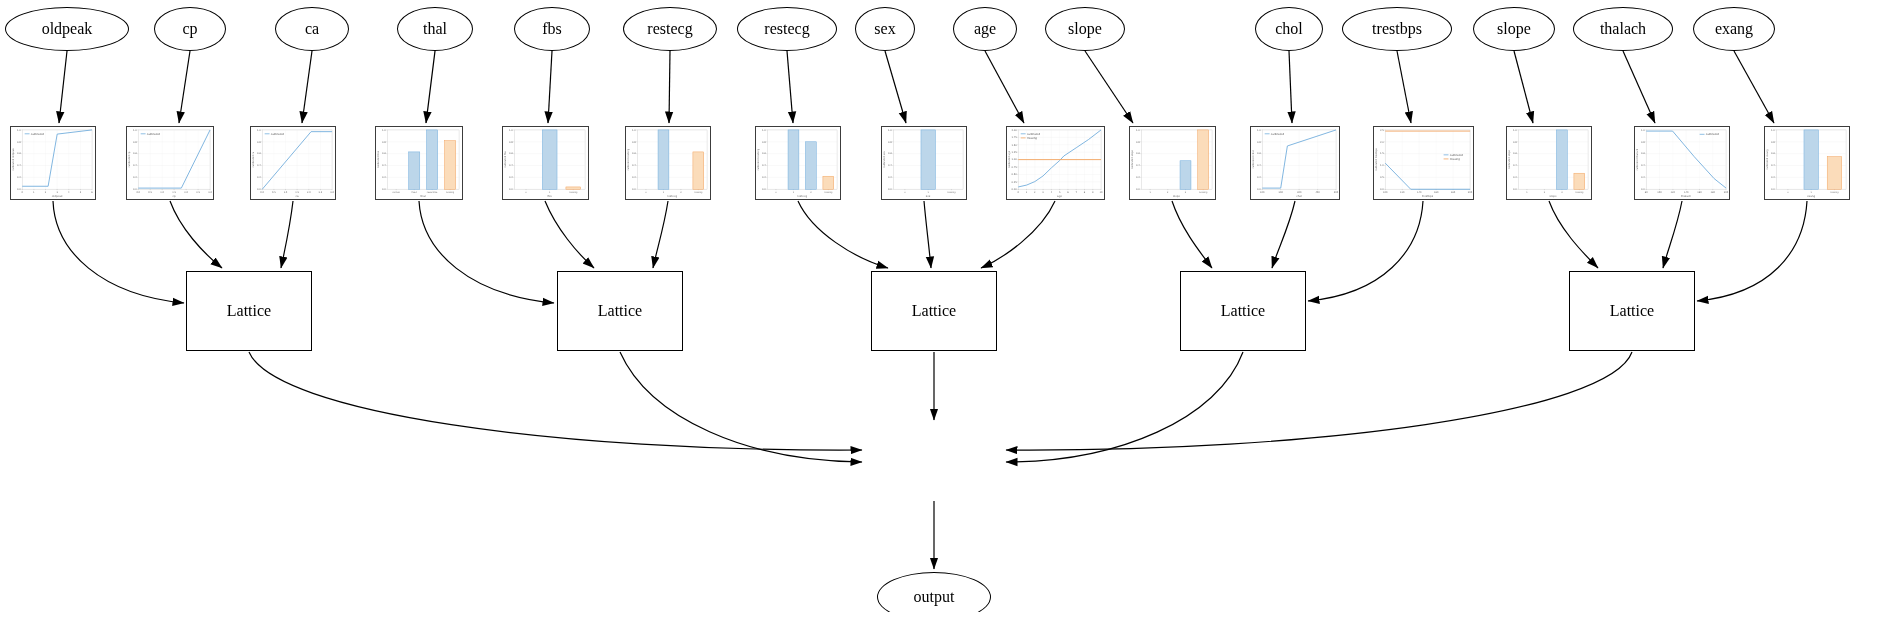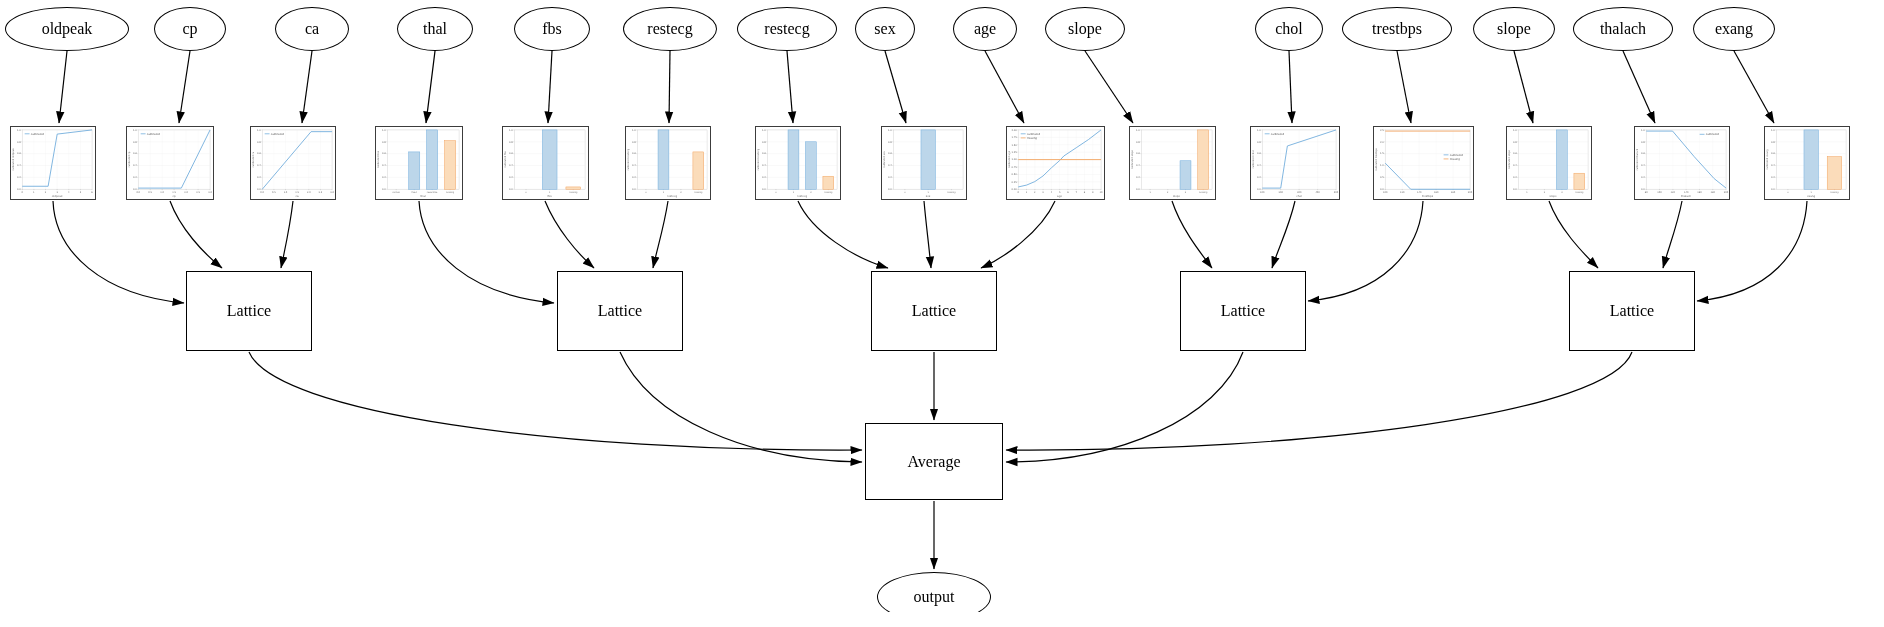--- a/index.html
+++ b/index.html
@@ -757,19 +757,16 @@
       <div class="gv-box" style="left: 871px; top: 271px; width: 126px; height: 80px;">
         <span>Lattice</span>
       </div>
       <div class="gv-box" style="left: 1180px; top: 271px; width: 126px; height: 80px;">
         <span>Lattice</span>
       </div>
       <div class="gv-box" style="left: 1569px; top: 271px; width: 126px; height: 80px;">
         <span>Lattice</span>
       </div>
     </div>
-  <div class="gv-box" id="avg">
-    <span>Average</span>
-  </div>
   <div class="gv-ellipse" id="out">
     <span>output</span>
   </div>
 </div>
 
 </body></html>

